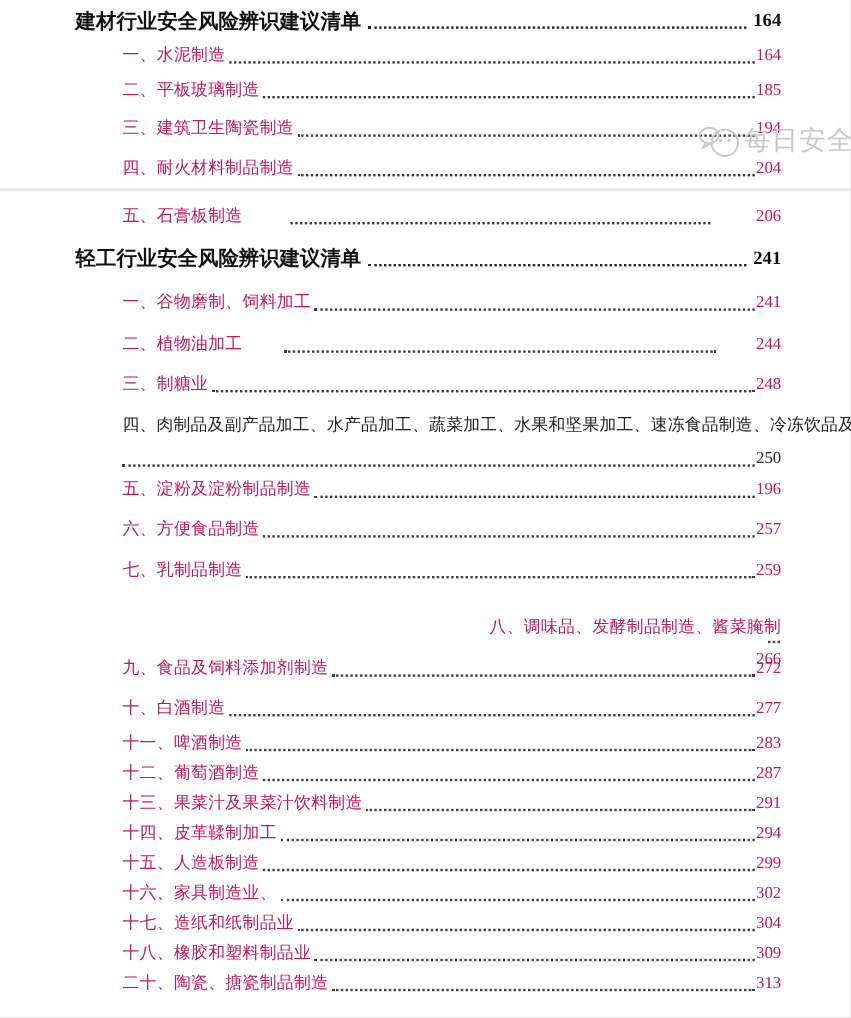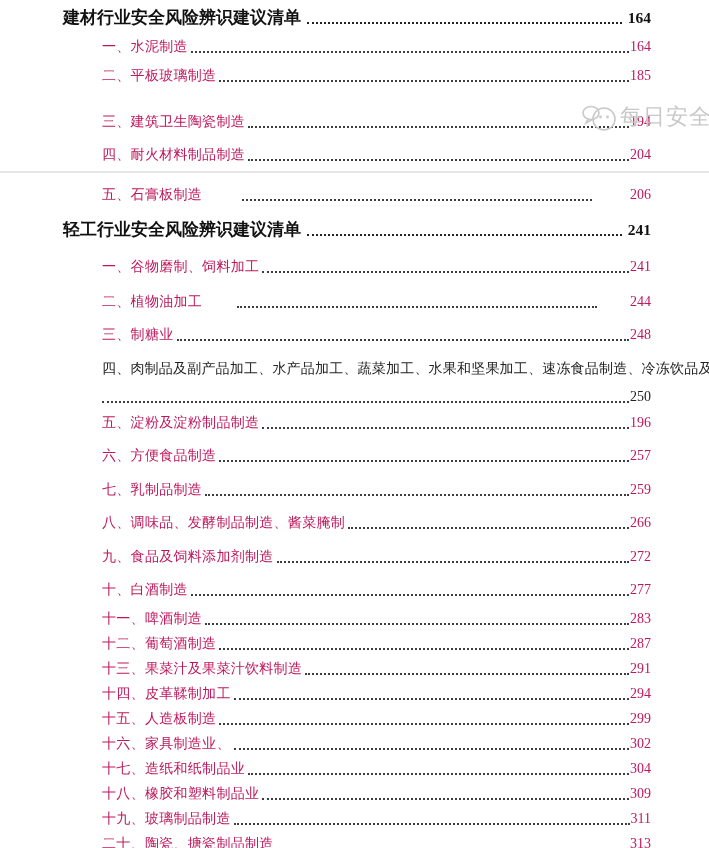--- a/index.html
+++ b/index.html
@@ -119,21 +119,21 @@
       <div class="toc-item" style="margin-top: 8px;">
         <span class="label">一、水泥制造</span>
         <span class="leader"></span>
         <span class="pagenum">164</span>
       </div>
       <div class="toc-item" style="margin-top: 9px;">
         <span class="label">二、平板玻璃制造</span>
         <span class="leader"></span>
         <span class="pagenum">185</span>
       </div>
-      <div class="toc-item" style="margin-top: 26px;">
+      <div class="toc-item" style="margin-top: 12px;">
         <span class="label">三、建筑卫生陶瓷制造</span>
         <span class="leader"></span>
         <span class="pagenum">194</span>
       </div>
       <div class="toc-item" style="margin-top: 13px;">
         <span class="label">四、耐火材料制品制造</span>
         <span class="leader"></span>
         <span class="pagenum">204</span>
       </div>
       <div class="page-divider" style="margin-top: 6px;"></div>
@@ -177,21 +177,21 @@
       <div class="toc-item" style="margin-top: 13px;">
         <span class="label">六、方便食品制造</span>
         <span class="leader"></span>
         <span class="pagenum">257</span>
       </div>
       <div class="toc-item" style="margin-top: 14px;">
         <span class="label">七、乳制品制造</span>
         <span class="leader"></span>
         <span class="pagenum">259</span>
       </div>
-      <div class="toc-item" style="margin-top: 13px;">
+      <div class="toc-item" style="margin-top: 28px; flex-direction: column;">
         <span class="label">八、调味品、发酵制品制造、酱菜腌制</span>
         <span class="leader"></span>
         <span class="pagenum">266</span>
       </div>
       <div class="toc-item" style="margin-top: 14px;">
         <span class="label">九、食品及饲料添加剂制造</span>
         <span class="leader"></span>
         <span class="pagenum">272</span>
       </div>
       <div class="toc-item" style="margin-top: 13px;">
@@ -233,23 +233,18 @@
         <span class="label">十七、造纸和纸制品业</span>
         <span class="leader"></span>
         <span class="pagenum">304</span>
       </div>
       <div class="toc-item" style="margin-top: 5px;">
         <span class="label">十八、橡胶和塑料制品业</span>
         <span class="leader"></span>
         <span class="pagenum">309</span>
       </div>
       <div class="toc-item" style="margin-top: 5px;">
-        <span class="label">十九、玻璃制品制造</span>
-        <span class="leader"></span>
-        <span class="pagenum">311</span>
-      </div>
-      <div class="toc-item" style="margin-top: 5px;">
         <span class="label">二十、陶瓷、搪瓷制品制造</span>
         <span class="leader"></span>
         <span class="pagenum">313</span>
       </div>
     </div>
 </div>
 
 </body></html>

